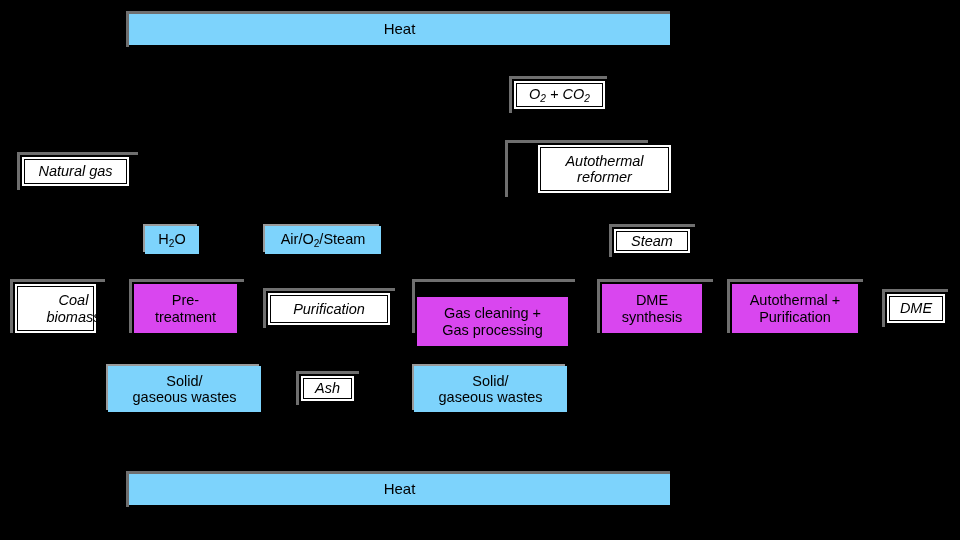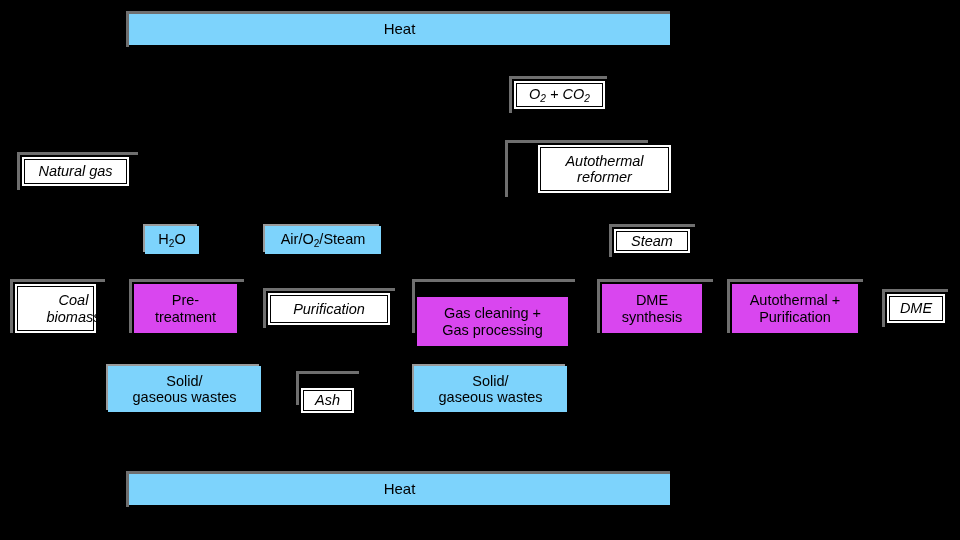--- a/index.html
+++ b/index.html
@@ -129,21 +129,21 @@
 
   <div class="shadow" style="left:882px; top:289px; width:66px; height:3px;"></div>
   <div class="shadow" style="left:882px; top:289px; width:3px; height:38px;"></div>
   <div class="node double t14" style="left:885px; top:292px; width:62px; height:33px;">DME</div>
 
   <div class="node plain t14" style="left:108px; top:366px; width:153px; height:46px;">Solid/
 gaseous wastes</div>
 
   <div class="shadow" style="left:296px; top:371px; width:63px; height:3px;"></div>
   <div class="shadow" style="left:296px; top:371px; width:3px; height:34px;"></div>
-  <div class="node double t14" style="left:299px; top:386px; width:57px; height:29px;">Ash</div>
+  <div class="node double t14" style="left:299px; top:374px; width:57px; height:29px;">Ash</div>
 
   <div class="node plain t14" style="left:414px; top:366px; width:153px; height:46px;">Solid/
 gaseous wastes</div>
 
   <div class="shadow" style="left:126px; top:471px; width:544px; height:3px;"></div>
   <div class="shadow" style="left:126px; top:471px; width:3px; height:36px;"></div>
   <div class="node t15" style="left:129px; top:474px; width:541px; height:31px;">Heat</div>
 
 </div>
 

